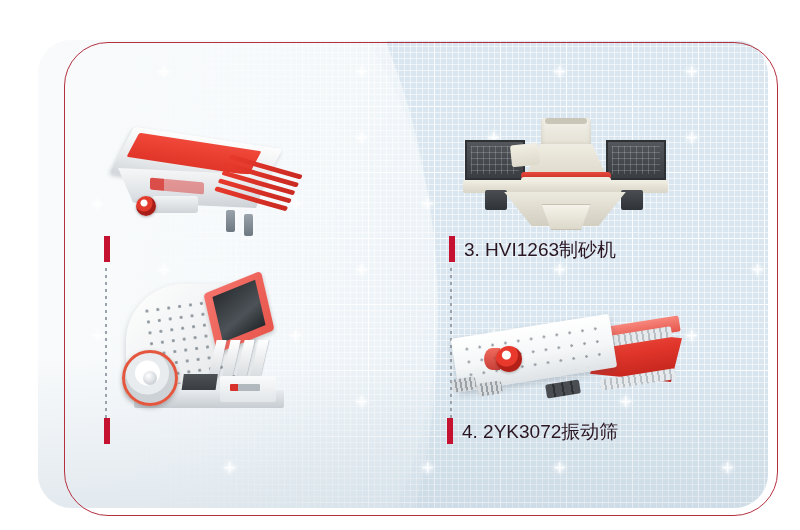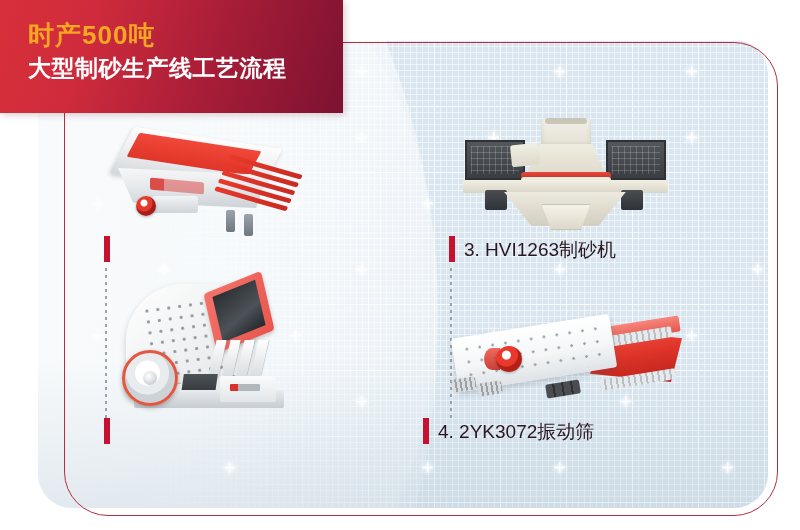--- a/index.html
+++ b/index.html
@@ -633,24 +633,20 @@
       <div class="sc-mesh"></div>
       <div class="sc-body"></div>
       <div class="sc-bolts"></div>
       <div class="sc-hub2"></div>
       <div class="sc-hub"></div>
       <div class="sc-mesh-b"></div>
       <div class="sc-dark"></div>
       <div class="sc-spring a"></div>
       <div class="sc-spring b"></div>
     </div>
-    <div class="item-label" style="left:423px; top:418px;">
+    <div class="item-label" style="left:447px; top:418px;">
       <div class="label-bar"></div>
       <span class="label-text">4. 2YK3072振动筛</span>
     </div>
   </div>
 
-  <div class="banner">
-    <div class="banner-line1">时产500吨</div>
-    <div class="banner-line2">大型制砂生产线工艺流程</div>
-  </div>
 
 </div>
 
 </body></html>

